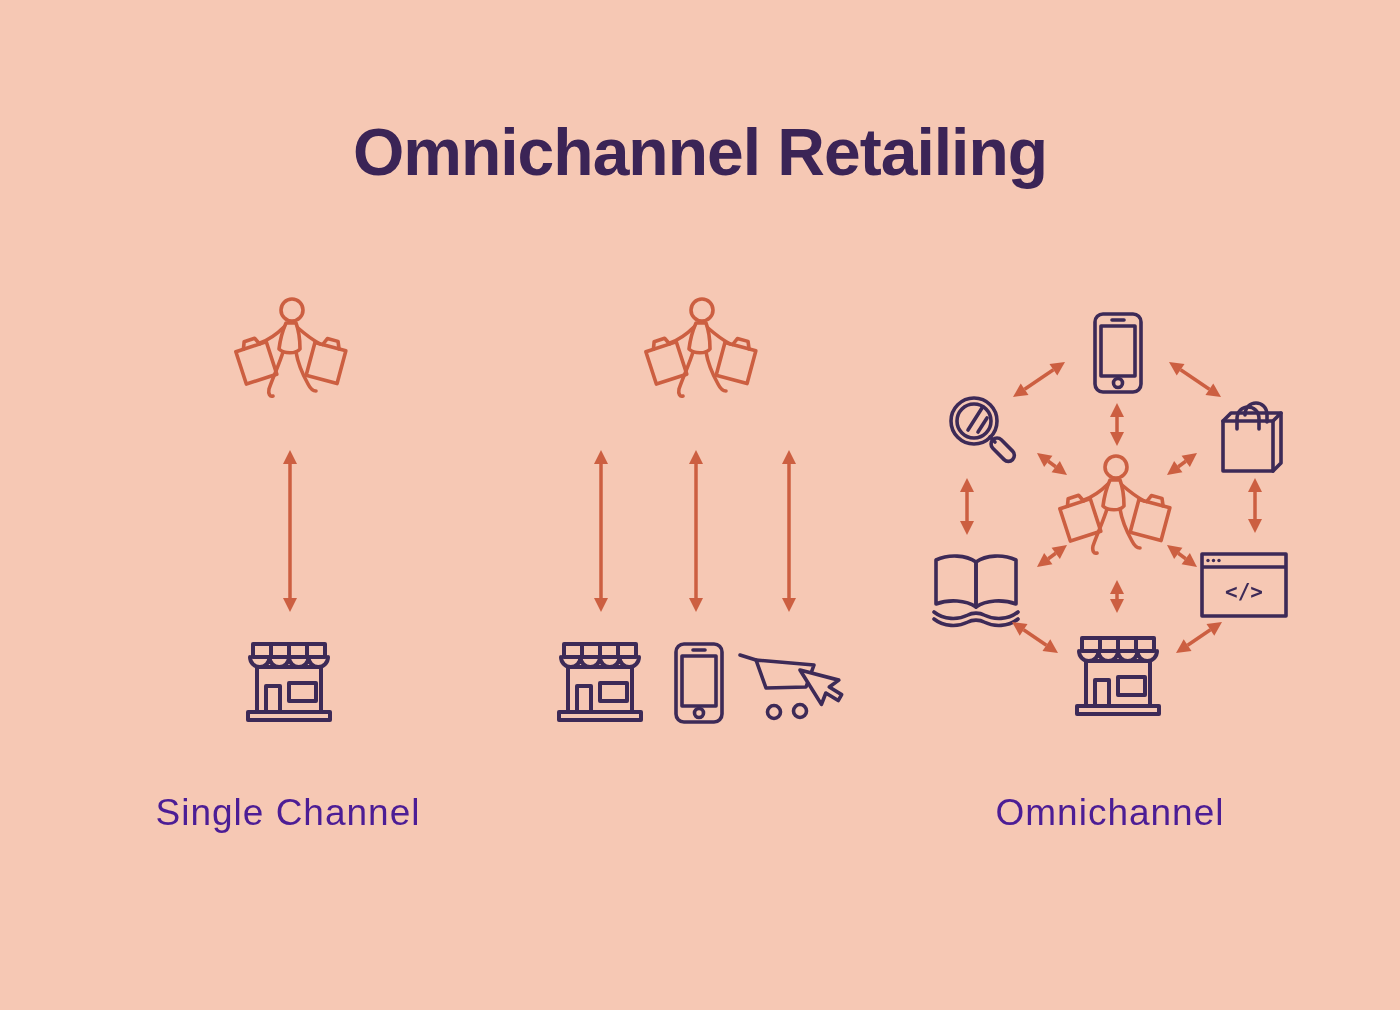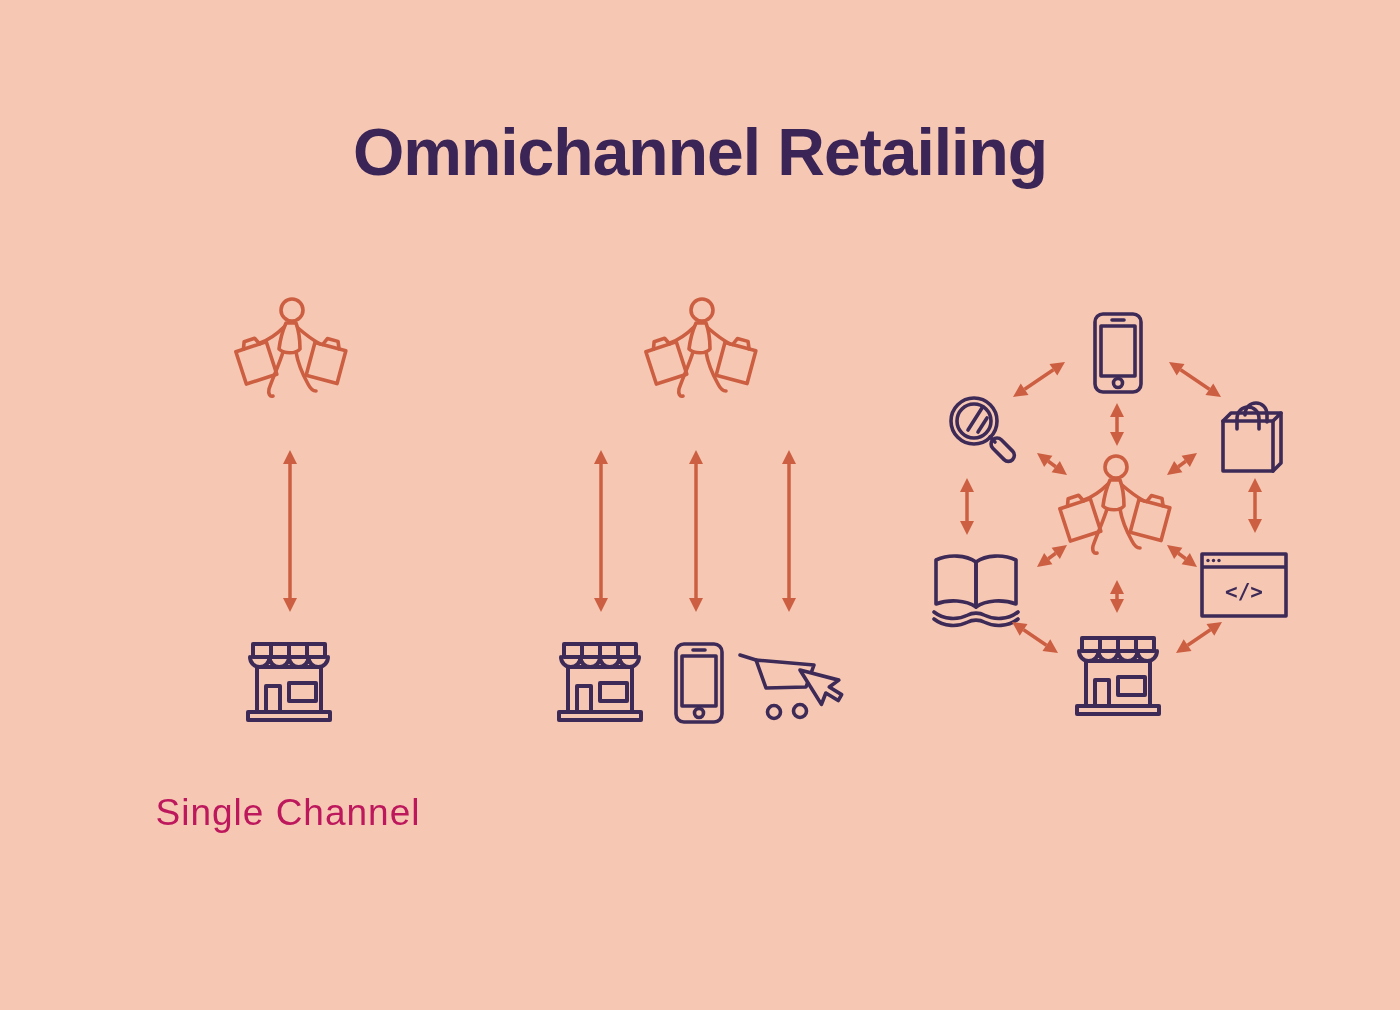--- a/index.html
+++ b/index.html
@@ -8,21 +8,21 @@
     background:#f6c8b4;
     font-family:"Liberation Sans",sans-serif;
   }
   .art{position:absolute;left:0;top:0;}
   .title{
     position:absolute;top:114px;left:0;width:1400px;text-align:center;
     font-size:66px;font-weight:bold;letter-spacing:-1px;color:#3b2456;
   }
   .channel-label{
     position:absolute;top:792px;width:320px;text-align:center;
-    font-size:37px;font-weight:400;letter-spacing:1px;color:#be185d;
+    font-size:37px;font-weight:400;letter-spacing:1px;color:#4c1d95;
   }
   .label-single{left:128px;}
   .label-multi{left:540px;}
   .label-omni{left:950px;}
   .ic{overflow:visible;}
 </style>
 </head>
 <body>
 
 <div class="page">
@@ -229,14 +229,15 @@
         </g>
         <g>
           <line x1="1187.6097299862763" y1="645.1760515309878" x2="1210.3902700137237" y2="629.8239484690122" stroke="#cc5f41" stroke-width="3.5"></line>
           <polygon points="1176,653 1191.5217042207823,650.980916524126 1183.6977557517703,639.3711865378497" fill="#cc5f41"></polygon>
           <polygon points="1222,622 1214.3022442482297,635.6288134621503 1206.4782957792177,624.019083475874" fill="#cc5f41"></polygon>
         </g>
       </g>
   </svg>
 
   <div class="channel-label label-single">Single Channel</div>
+  <div class="channel-label label-omni">Omnichannel</div>
 
 </div>
 
 </body></html>

